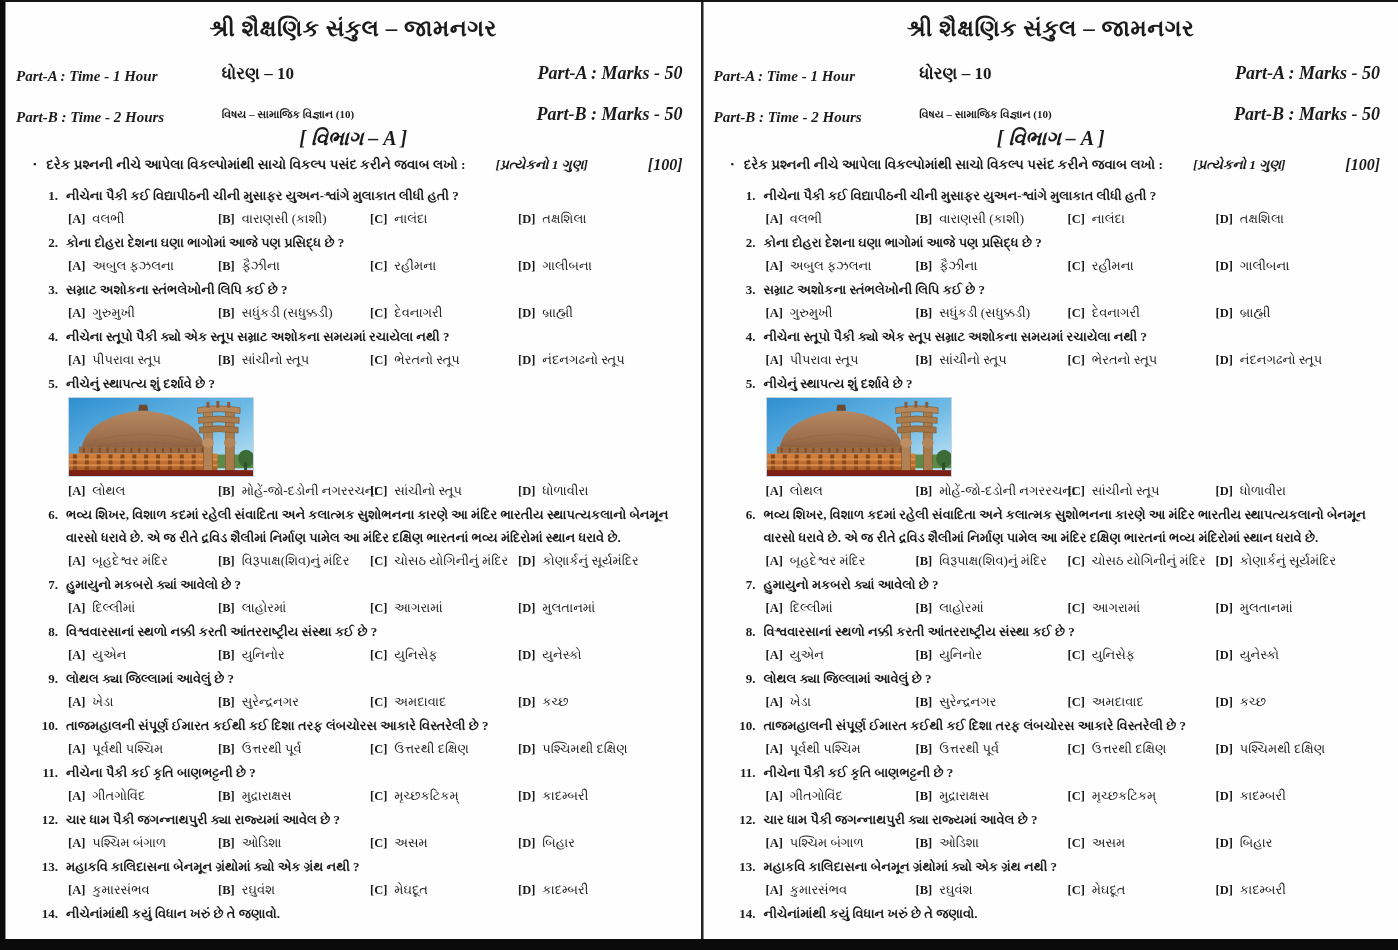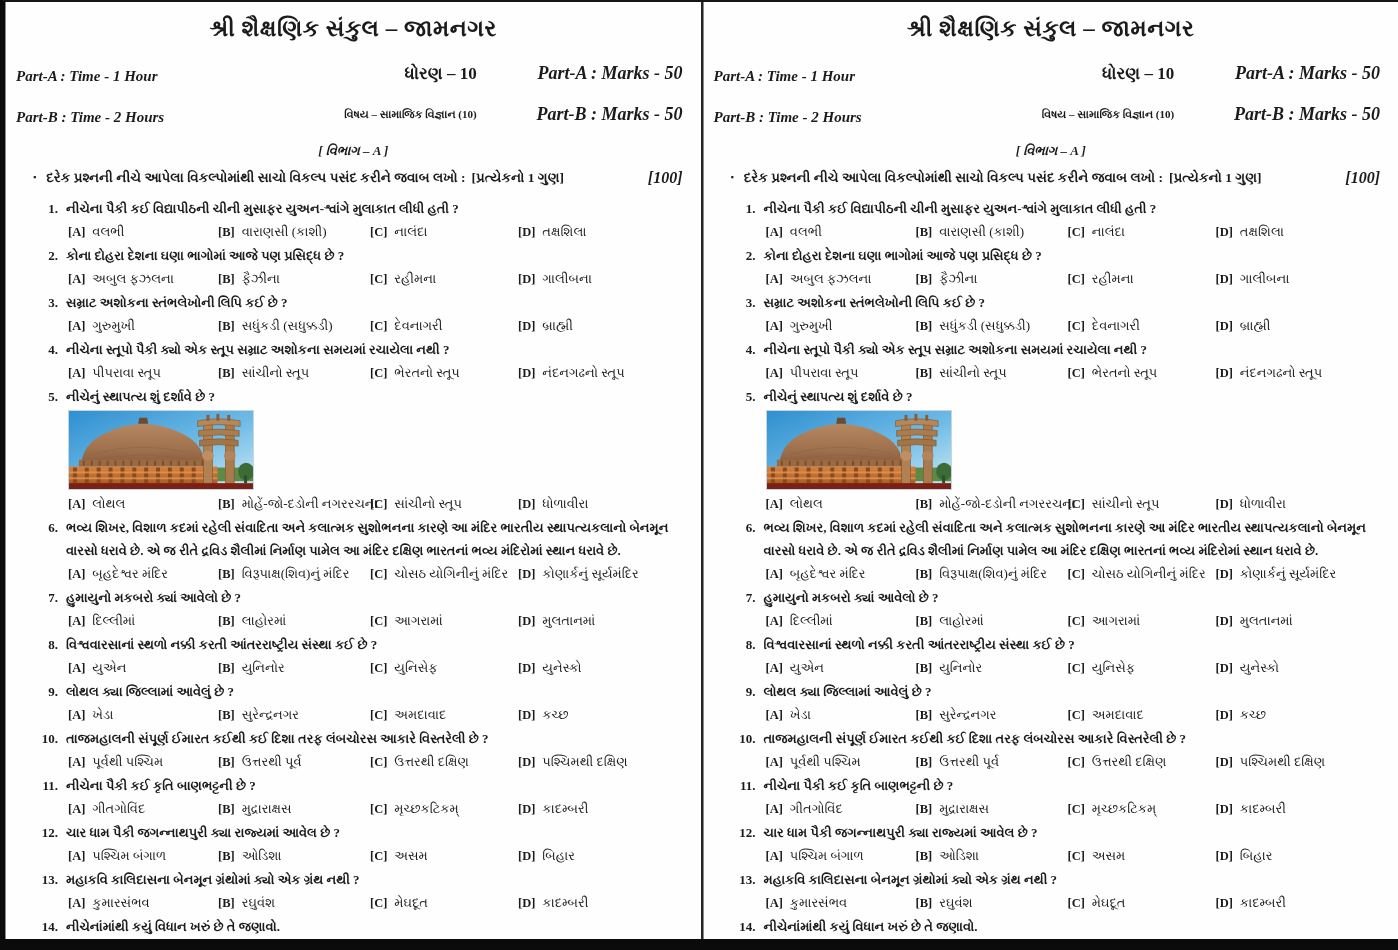--- a/index.html
+++ b/index.html
@@ -26,36 +26,36 @@
   .page-title {
     text-align:center; font-size:23px; font-weight:700;
     margin:13px 6px 8px; line-height:28px; letter-spacing:0.5px;
   }
   .hdr-grid {
     display:grid; grid-template-columns:1.05fr 1.3fr 1.05fr;
     row-gap:13px; align-items:center;
     padding:4px 18px 0 10px; margin-top:12px;
   }
   .hdr-left  { font-weight:700; font-style:italic; font-size:15px; line-height:21px;margin-top:7px; }
-  .hdr-center{ text-align:right; font-weight:700; line-height:21px; }
+  .hdr-center{ text-align:left; font-weight:700; line-height:21px; }
   .hdr-center.std { font-size:17px; }
   .hdr-center.sub { font-size:11px; }
   .hdr-right { text-align:right; font-weight:700; font-style:italic; font-size:18px; line-height:21px; }
 
   .section-line {
-    text-align:center; font-weight:700; font-size:13px;
-    margin-top:13px; line-height:20px; font-style:italic;
+    text-align:center; font-weight:700; font-size:20px;
+    line-height:20px; font-style:italic;
   }
   .instruction {
     display:flex; align-items:center;
     margin-top:7px; padding:0 18px 0 27px;
     font-weight:700; font-size:13.5px; line-height:20px; white-space:nowrap;
   }
   .bullet { font-size:9px; margin-right:10px; transform:translateY(-1px); }
-  .inst-marks { margin-left:6px; }
+  .inst-marks { font-style:italic; margin-left:30px; }
   .spacer { flex:1; }
   .inst-total { font-style:italic; font-size:16px;margin-left:17px; }
 
   .questions { margin-top:9px; padding-left:31px; padding-right:14px; }
   .q-line { display:flex; line-height:23px; font-size:13px; }
   .q-no {
     min-width:21px; text-align:right; margin-right:8px;
     font-weight:700; flex:0 0 auto; font-size:13px;
   }
   .q-text { font-weight:600; max-width:614px; }

